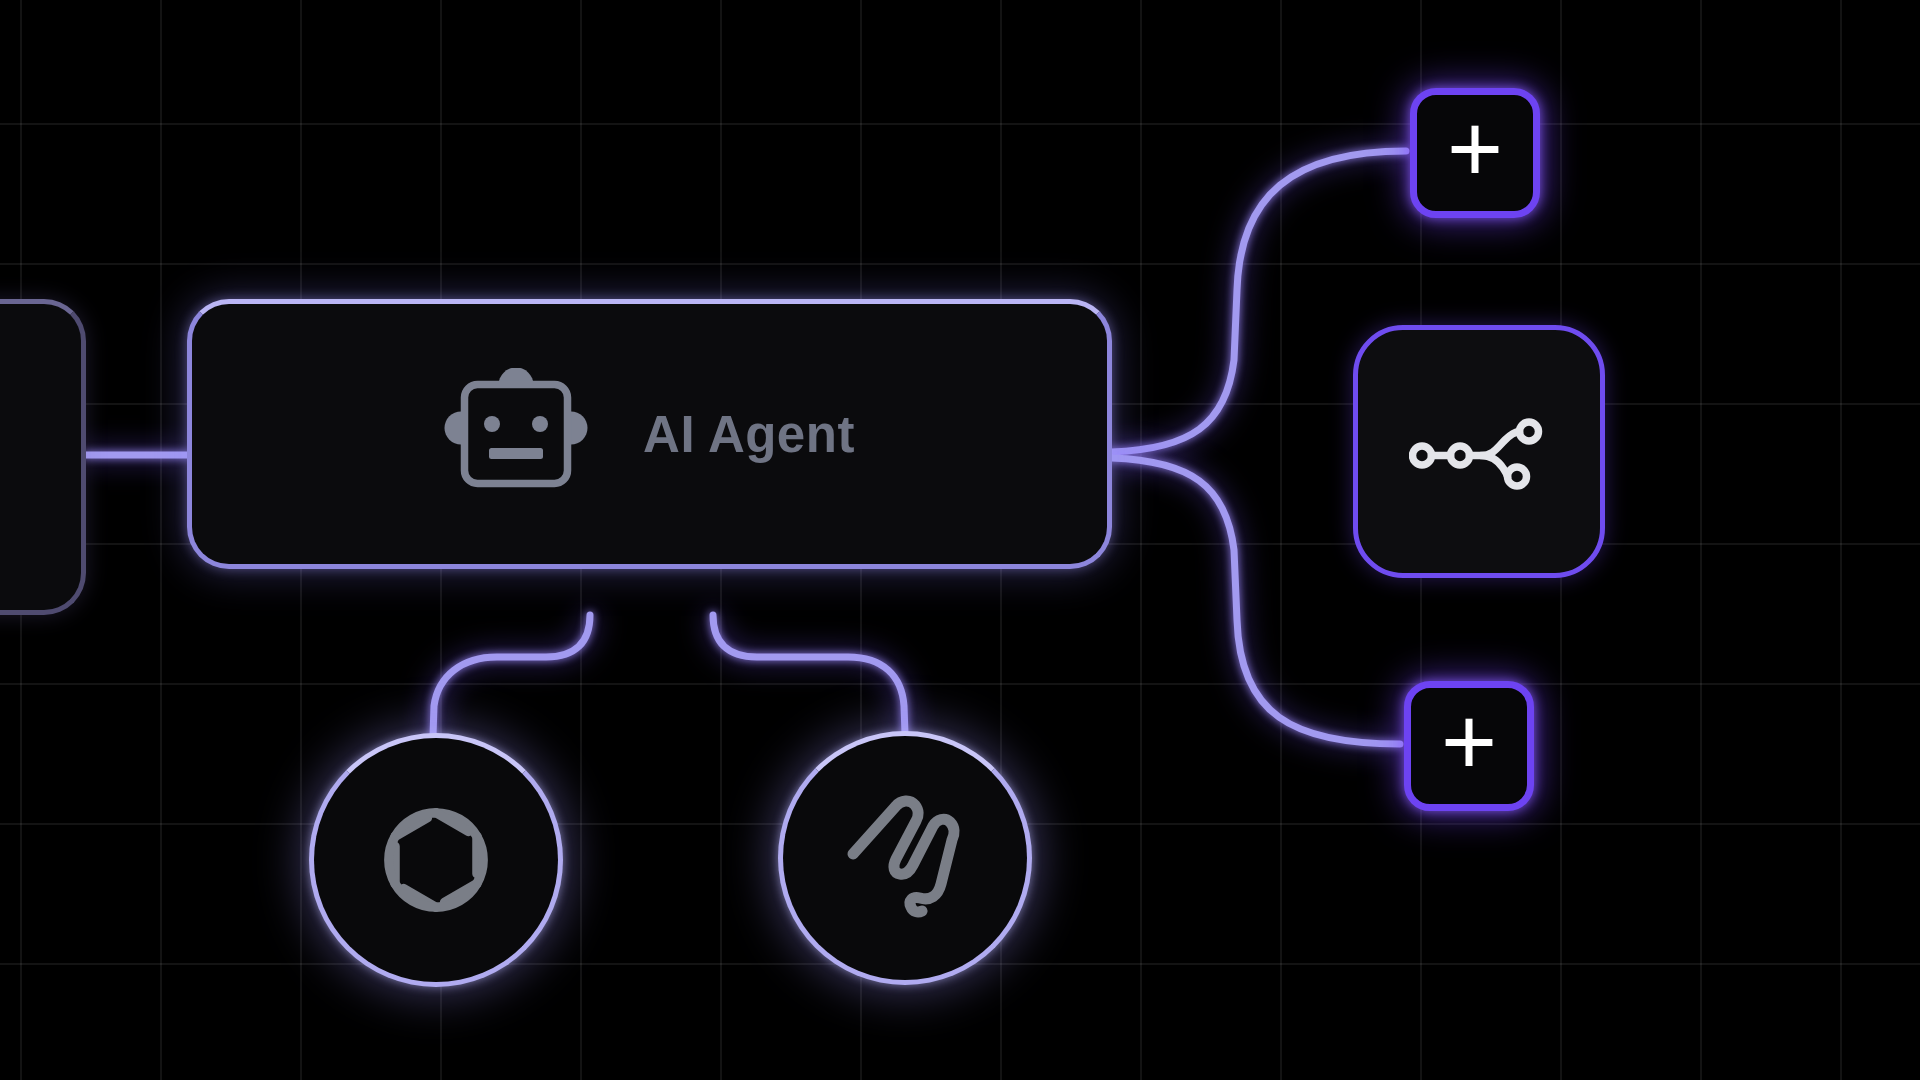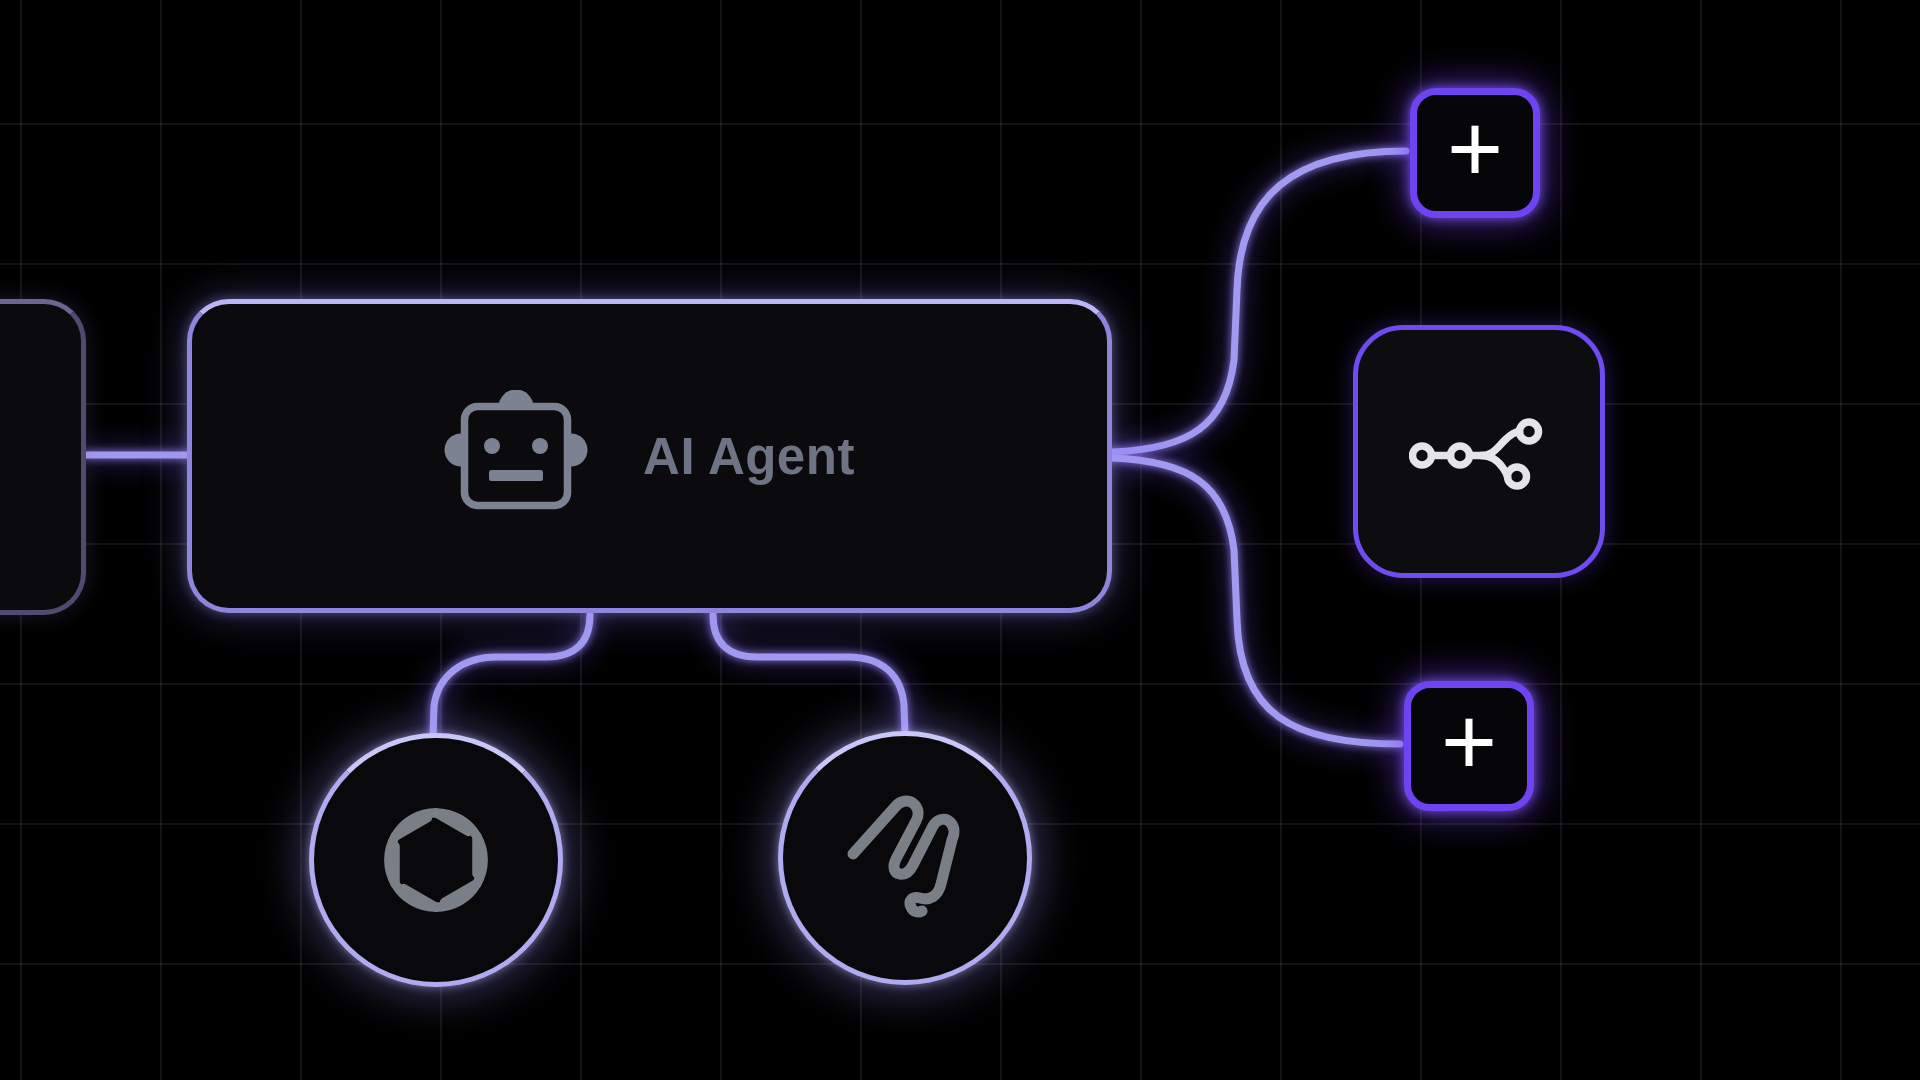--- a/index.html
+++ b/index.html
@@ -30,21 +30,21 @@
   .node { position: absolute; z-index: 2; box-sizing: border-box; background: #0b0b0d; }
 
   .node-left-partial {
     left: -80px; top: 299px; width: 166px; height: 316px;
     border: 5px solid #4f4b70; border-top-color: #6a6692;
     border-radius: 42px;
     box-shadow: 0 0 22px rgba(130,120,200,0.22);
   }
 
   .node-agent {
-    left: 187px; top: 299px; width: 925px; height: 314px;
+    left: 187px; top: 299px; width: 925px; height: 270px;
     border: 5px solid #8d86dc; border-top-color: #bab5f4;
     border-radius: 42px;
     box-shadow: 0 0 12px rgba(170,160,255,0.40), 0 0 40px 4px rgba(140,130,255,0.28);
     display: flex; align-items: center; justify-content: center; gap: 55px;
   }
   .agent-label {
     font-size: 51px; font-weight: bold; letter-spacing: 0.5px;
     color: #6f7484; line-height: 1;
   }
 

